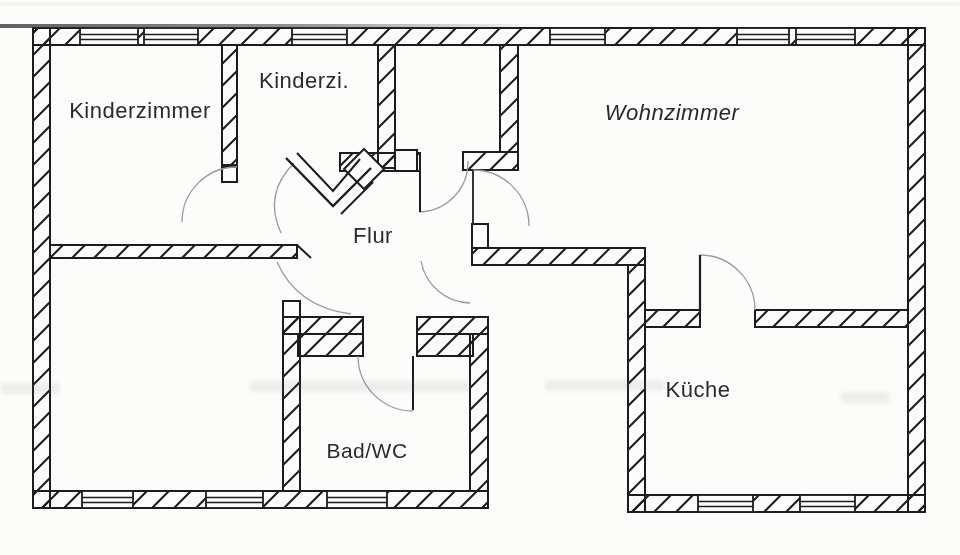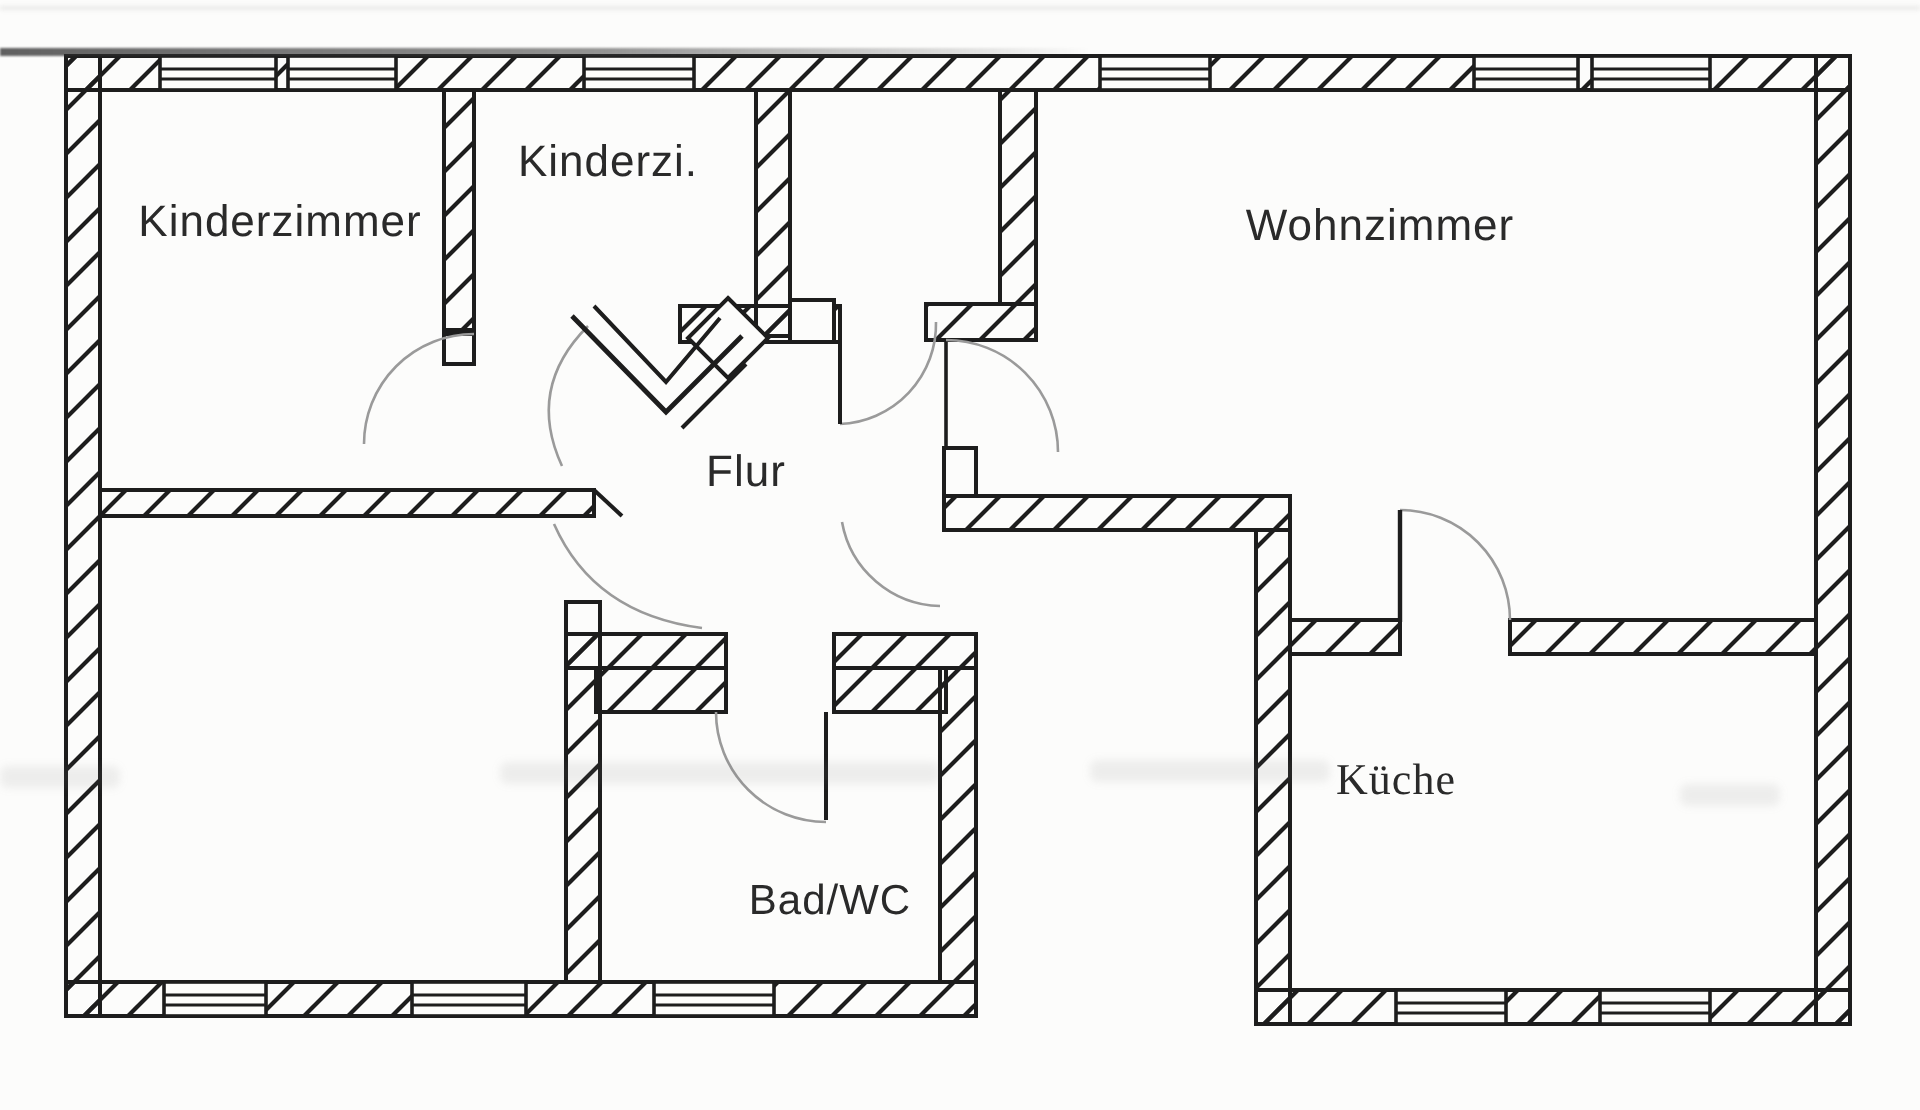--- a/index.html
+++ b/index.html
@@ -6,21 +6,21 @@
   #stage{
     position:relative;width:960px;height:555px;
     background:#fcfcfb;overflow:hidden;
     font-family:"Liberation Sans", sans-serif;
   }
   #plan-svg{position:absolute;left:0;top:0;}
   .room-label{
     position:absolute;transform:translate(-50%,-50%);
     font-size:22px;color:#2a2a2a;letter-spacing:0.5px;white-space:nowrap;text-align:center;
   }
-  .room-label.small{font-size:21px;margin-left:48px;}
+  .room-label.small{font-size:21px;}
   
   .streak-top{
     position:absolute;left:0;top:24px;width:545px;height:4px;
     background:linear-gradient(to right, rgba(45,45,45,0.75) 0%, rgba(60,60,60,0.55) 55%, rgba(90,90,90,0) 100%);
     filter:blur(0.6px);
   }
   .streak-faint{
     position:absolute;left:0;top:3px;width:960px;height:2px;
     background:rgba(150,150,150,0.18);filter:blur(1px);
   }
@@ -121,24 +121,24 @@
       <line x1="473" y1="171" x2="473" y2="223" stroke-width="1.8"></line>
       <polyline points="286,158 333,206 371,168" stroke-width="2.4"></polyline>
       <polyline points="297,153 333,191 360,159" stroke-width="2"></polyline>
       <line x1="341" y1="214" x2="373" y2="182" stroke-width="2"></line>
       <line x1="297" y1="245" x2="311" y2="258" stroke-width="2"></line>
     </g>
   </svg>
 
   <div class="room-label" style="left:140px;top:111px;">Kinderzimmer</div>
   <div class="room-label" style="left:304px;top:81px;">Kinderzi.</div>
-  <div class="room-label" style="left:690px;top:113px;">Wohnzimmer</div>
+  <div class="room-label" style="left:672px;top:113px;font-style:italic;">Wohnzimmer</div>
   <div class="room-label" style="left:373px;top:236px;">Flur</div>
   <div class="room-label small" style="left:367px;top:451px;">Bad/WC</div>
-  <div class="room-label" style="left:698px;top:390px;font-family:Liberation Serif, serif;">Küche</div>
+  <div class="room-label" style="left:698px;top:390px;">Küche</div>
 
   <div class="streak-faint"></div>
   <div class="streak-top"></div>
   <div class="ghost" style="left:0px;top:383px;width:60px;"></div>
   <div class="ghost" style="left:250px;top:381px;width:220px;"></div>
   <div class="ghost" style="left:545px;top:380px;width:120px;"></div>
   <div class="ghost" style="left:840px;top:392px;width:50px;"></div>
 
 </div>
 

